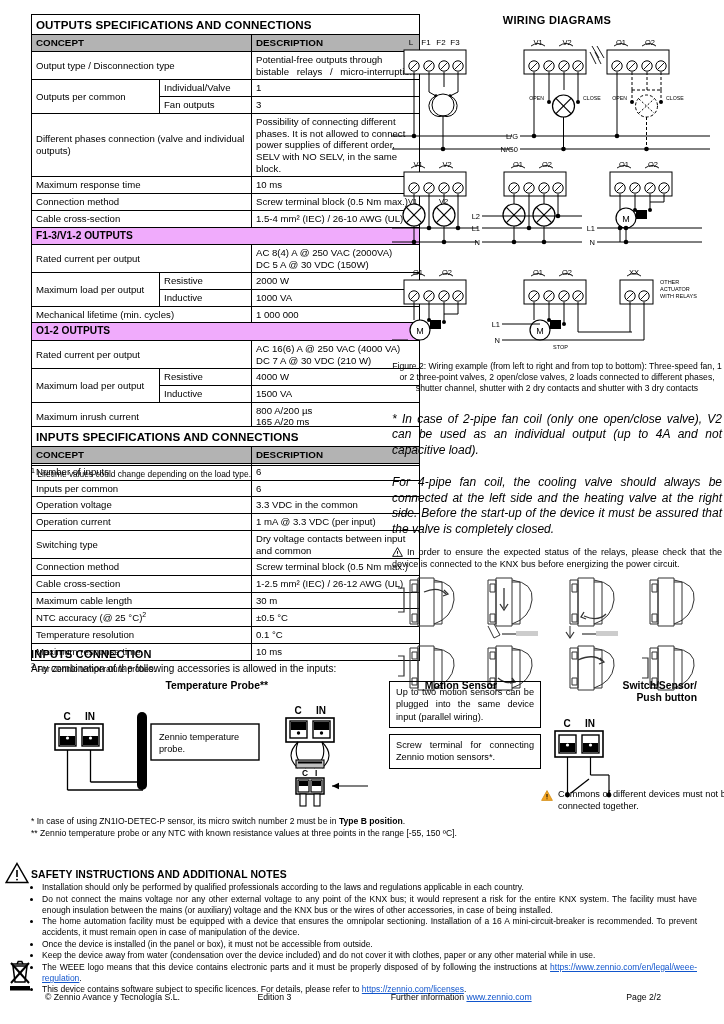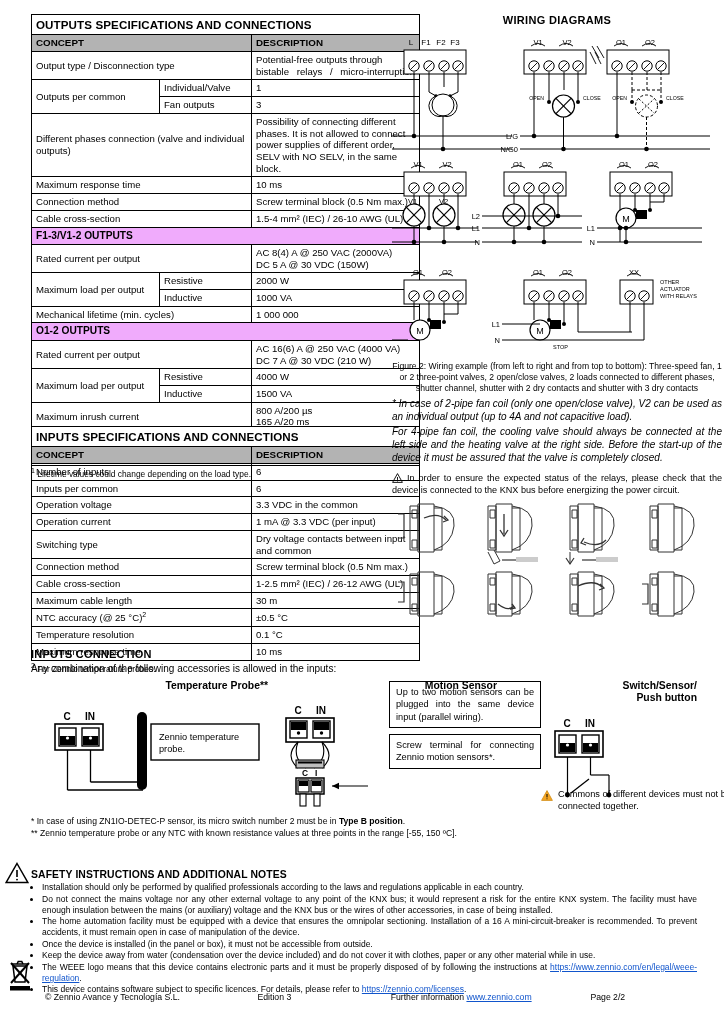--- a/index.html
+++ b/index.html
@@ -62,21 +62,21 @@
 
   
   #wiring-col { position:absolute; left:392px; top:14px; width:330px; }
   .wiring-title {
     text-align:center; font-weight:bold; font-size:11px;
     letter-spacing:0.3px; margin-bottom:6px;
   }
   .fig-caption {
     font-size:8.6px; text-align:center; line-height:1.3; margin-top:4px;
   }
-  .note-it { font-size:10px; font-style:italic; line-height:1.3; margin-top:2px; text-align:justify;}
+  .note-it { font-size:12px; font-style:italic; line-height:1.3; margin-top:17px; text-align:justify;}
   .note-warn { font-size:9.1px; line-height:1.32; margin-top:8px; text-align:justify;}
   .din-title { font-size:9.4px; margin:9px 0 2px 6px; }
 
   
   #inputs-conn { position:absolute; left:31px; top:648px; width:666px; }
   .sec-h { font-weight:bold; font-size:11px; letter-spacing:0.2px;}
   .sec-sub { font-size:10px; margin-top:3px;}
   .col-title { font-weight:bold; font-size:10.4px; text-align:right; line-height:1.2;}
   .callout {
     border:1.3px solid #000; font-size:9.2px; padding:4px 6px;
@@ -93,21 +93,21 @@
   a.lnk { color:#1155cc; text-decoration:underline; }
 
   
   #footer {
     position:absolute; left:31px; top:992px; width:666px;
     display:flex; font-size:8.7px; align-items:center;
   }
   #footer .f1 { width:34%; padding-left:14px;}
   #footer .f2 { width:20%; text-align:left;}
   #footer .f3 { width:30%; text-align:left;}
-  #footer .f4 { width:16%; text-align:left;}
+  #footer .f4 { width:16%; text-align:center;}
 
   
   .warn-tri { display:inline-block; vertical-align:middle; }
   svg { display:block; }
   .diagram-svg { overflow:visible; }
 </style>
 </head>
 <body>
 
 <div class="page">

